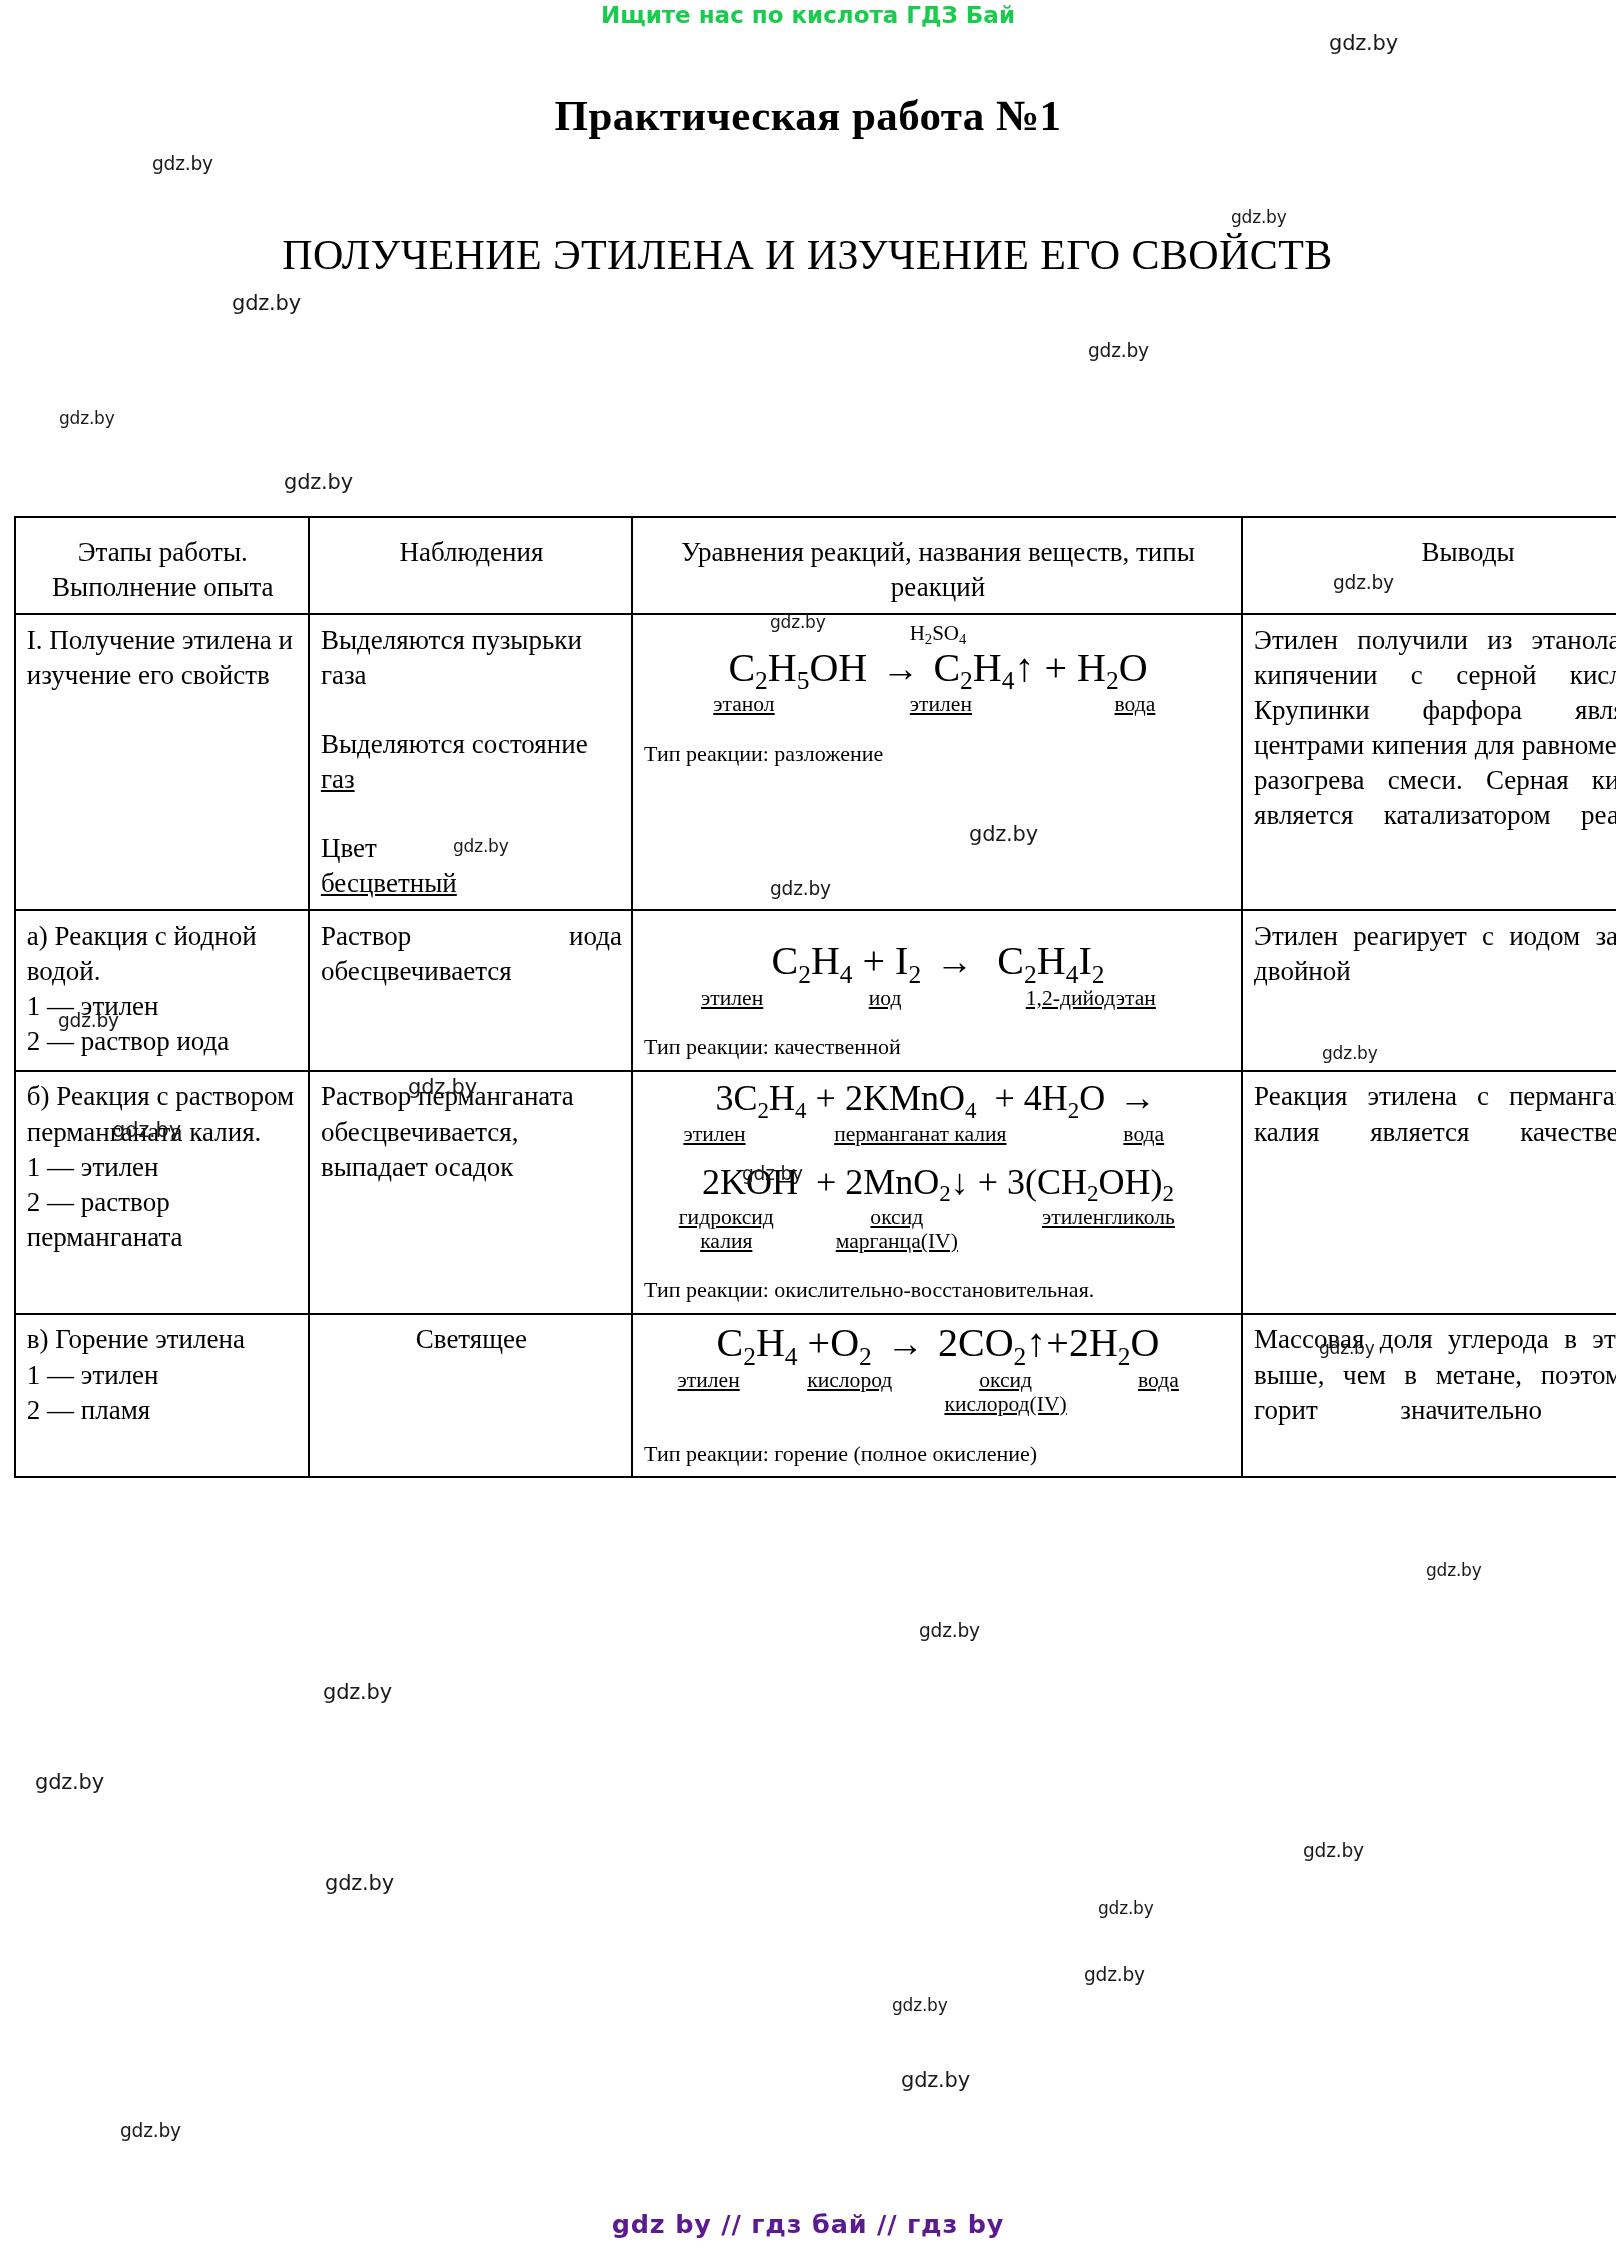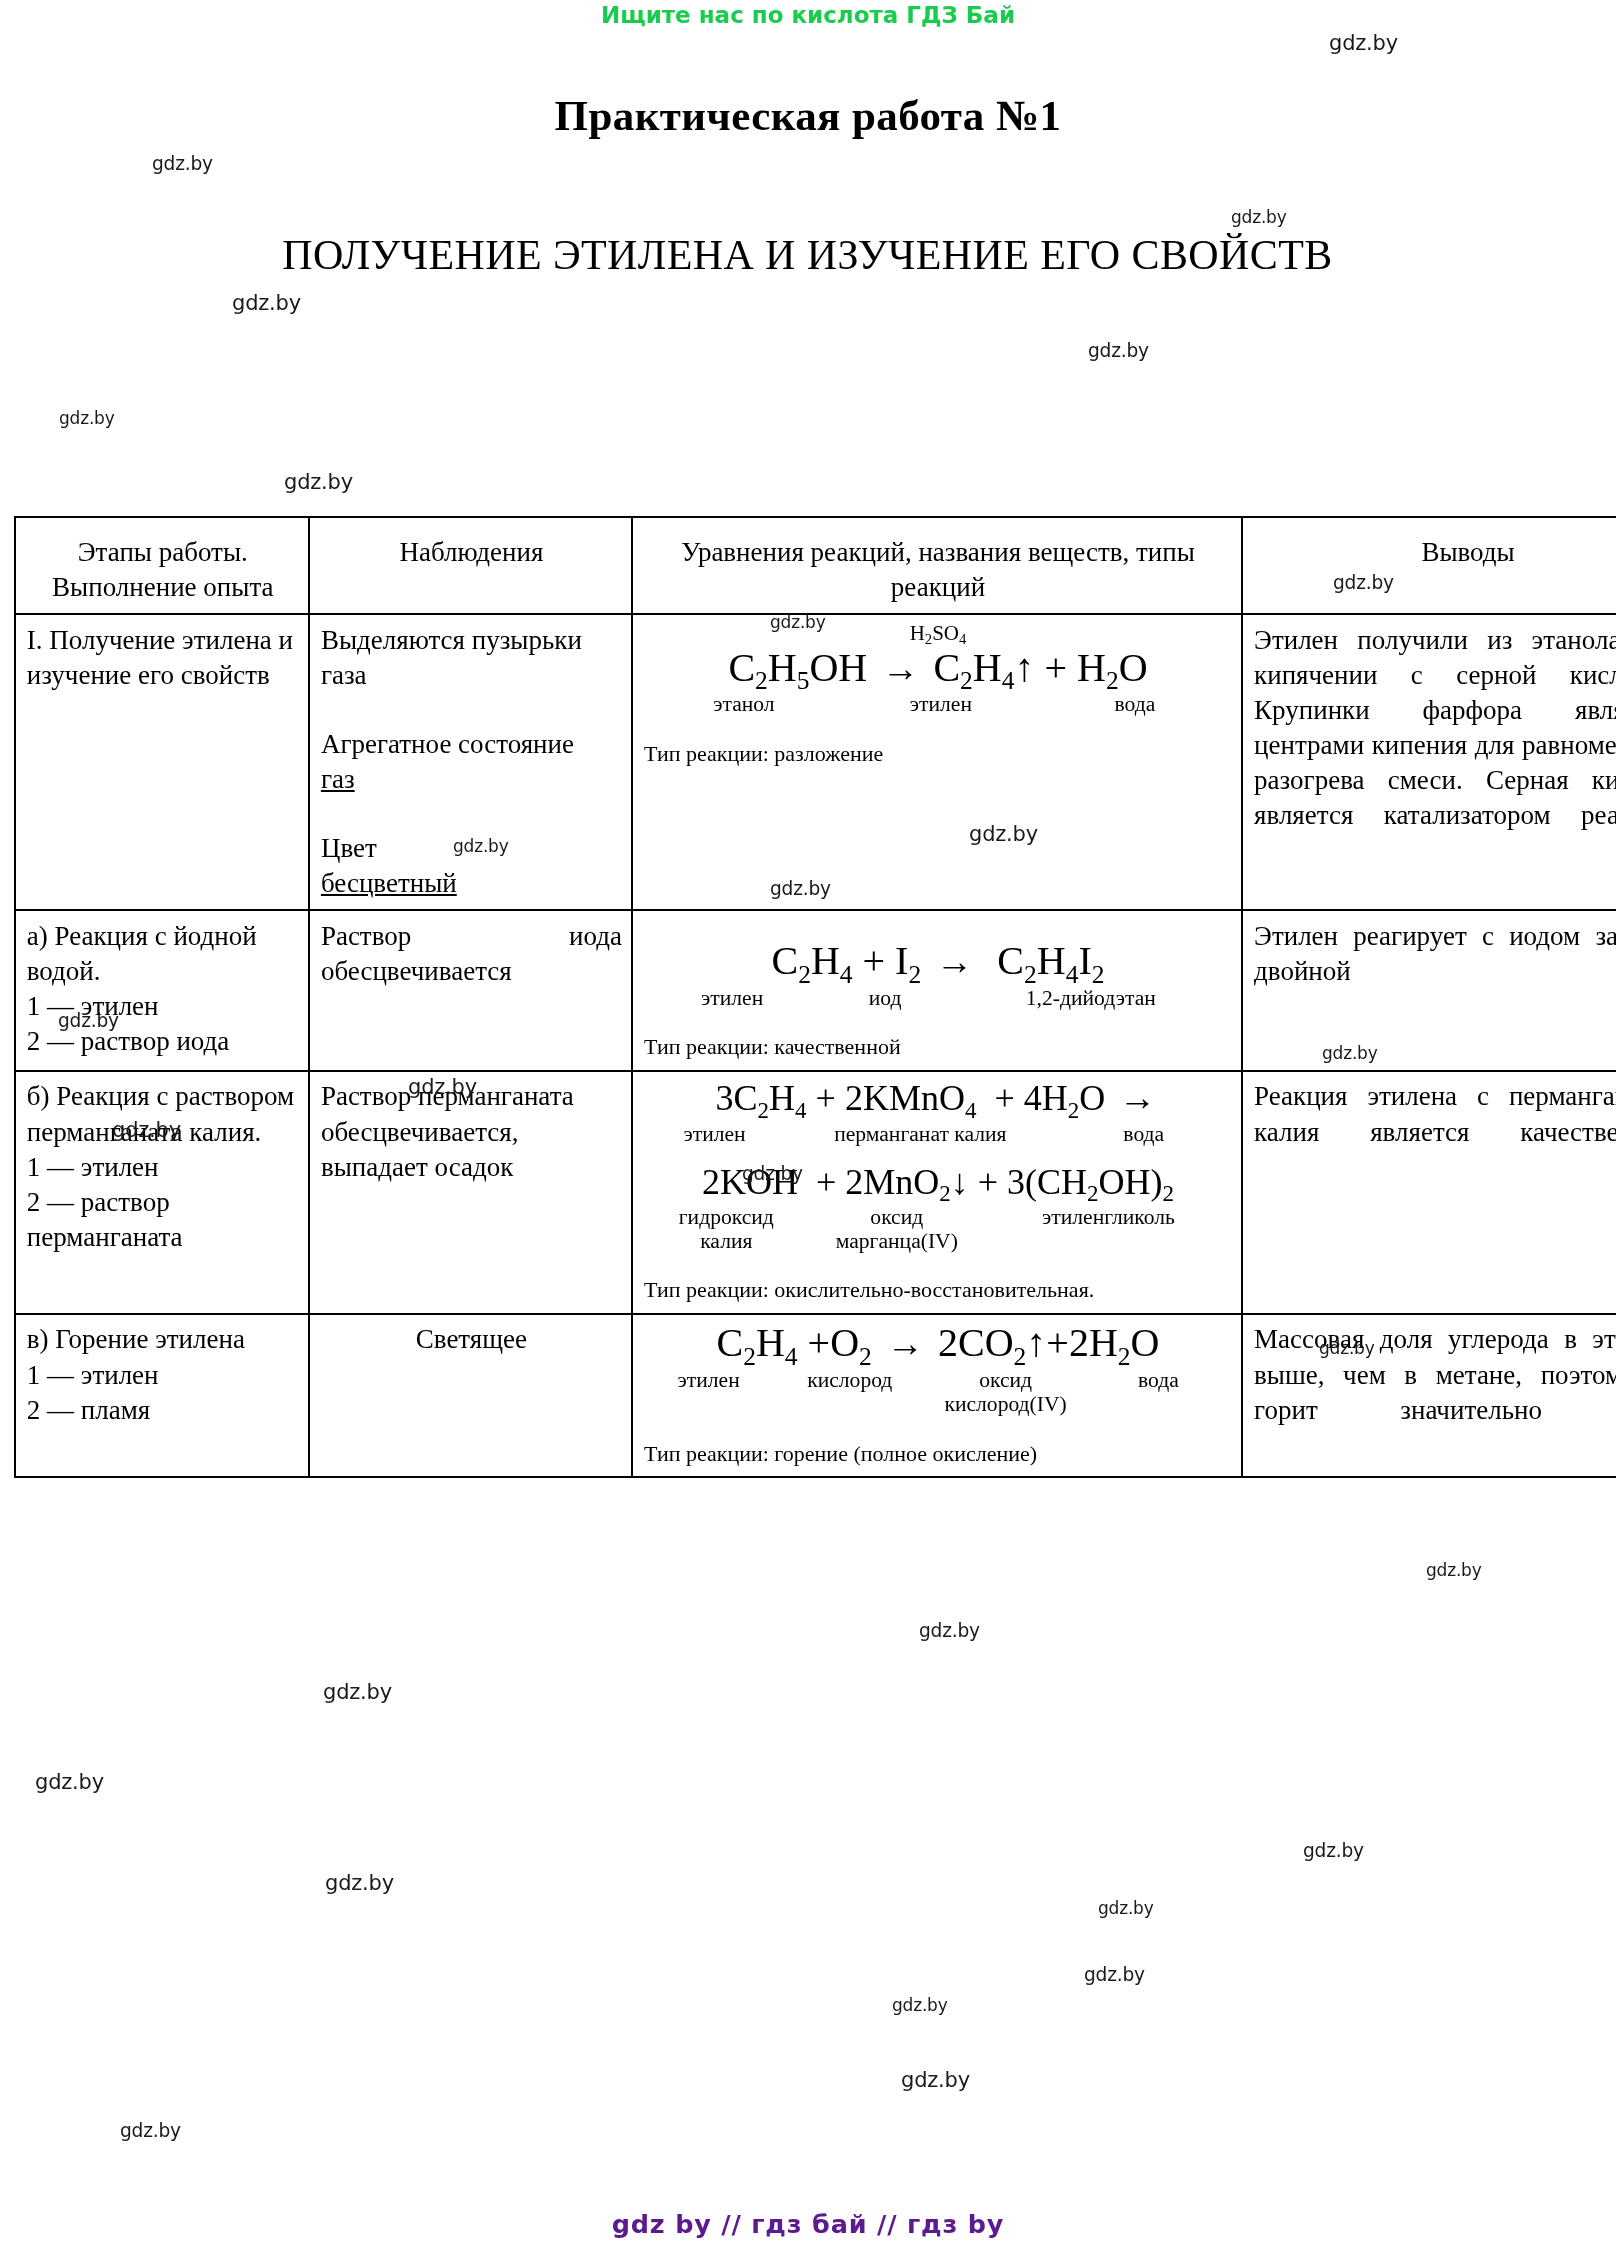--- a/index.html
+++ b/index.html
@@ -109,20 +109,21 @@
     font-size: 21px;
     text-align: center;
     line-height: 1;
     margin-bottom: 3.1px;
   }
   .cat .sub { font-size: 14.7px; position: relative; top: 4.6px; }
   .names {
     font-size: 21.6px;
     line-height: 1.1;
     margin-top: 4.6px;
+    text-decoration: underline;
   }
   .names .row { display: flex; }
   .names .row > span { display: inline-block; }
   .rtype {
     font-size: 22px;
     line-height: 1.3;
     margin-top: 23px;
   }
 
   .eq-sm { font-size: 36px; }
@@ -159,21 +160,21 @@
     <td class="c4">Выводы</td>
   </tr>
 
   <tr>
     <td class="c1">
       <div>I. Получение этилена и изучение его свойств</div>
     </td>
     <td class="c2">
       <div>Выделяются пузырьки газа</div>
       <div class="gap"></div>
-      <div>Агрегатное состояние</div>
+      <div>Выделяются состояние</div>
       <div class="u">газ</div>
       <div class="gap"></div>
       <div>Цвет</div>
       <div class="u">бесцветный</div>
     </td>
     <td class="c3">
       <div class="cat">
         <span>H</span><span class="sub">2</span><span>SO</span><span class="sub">4</span>
       </div>
       <div class="eq">

